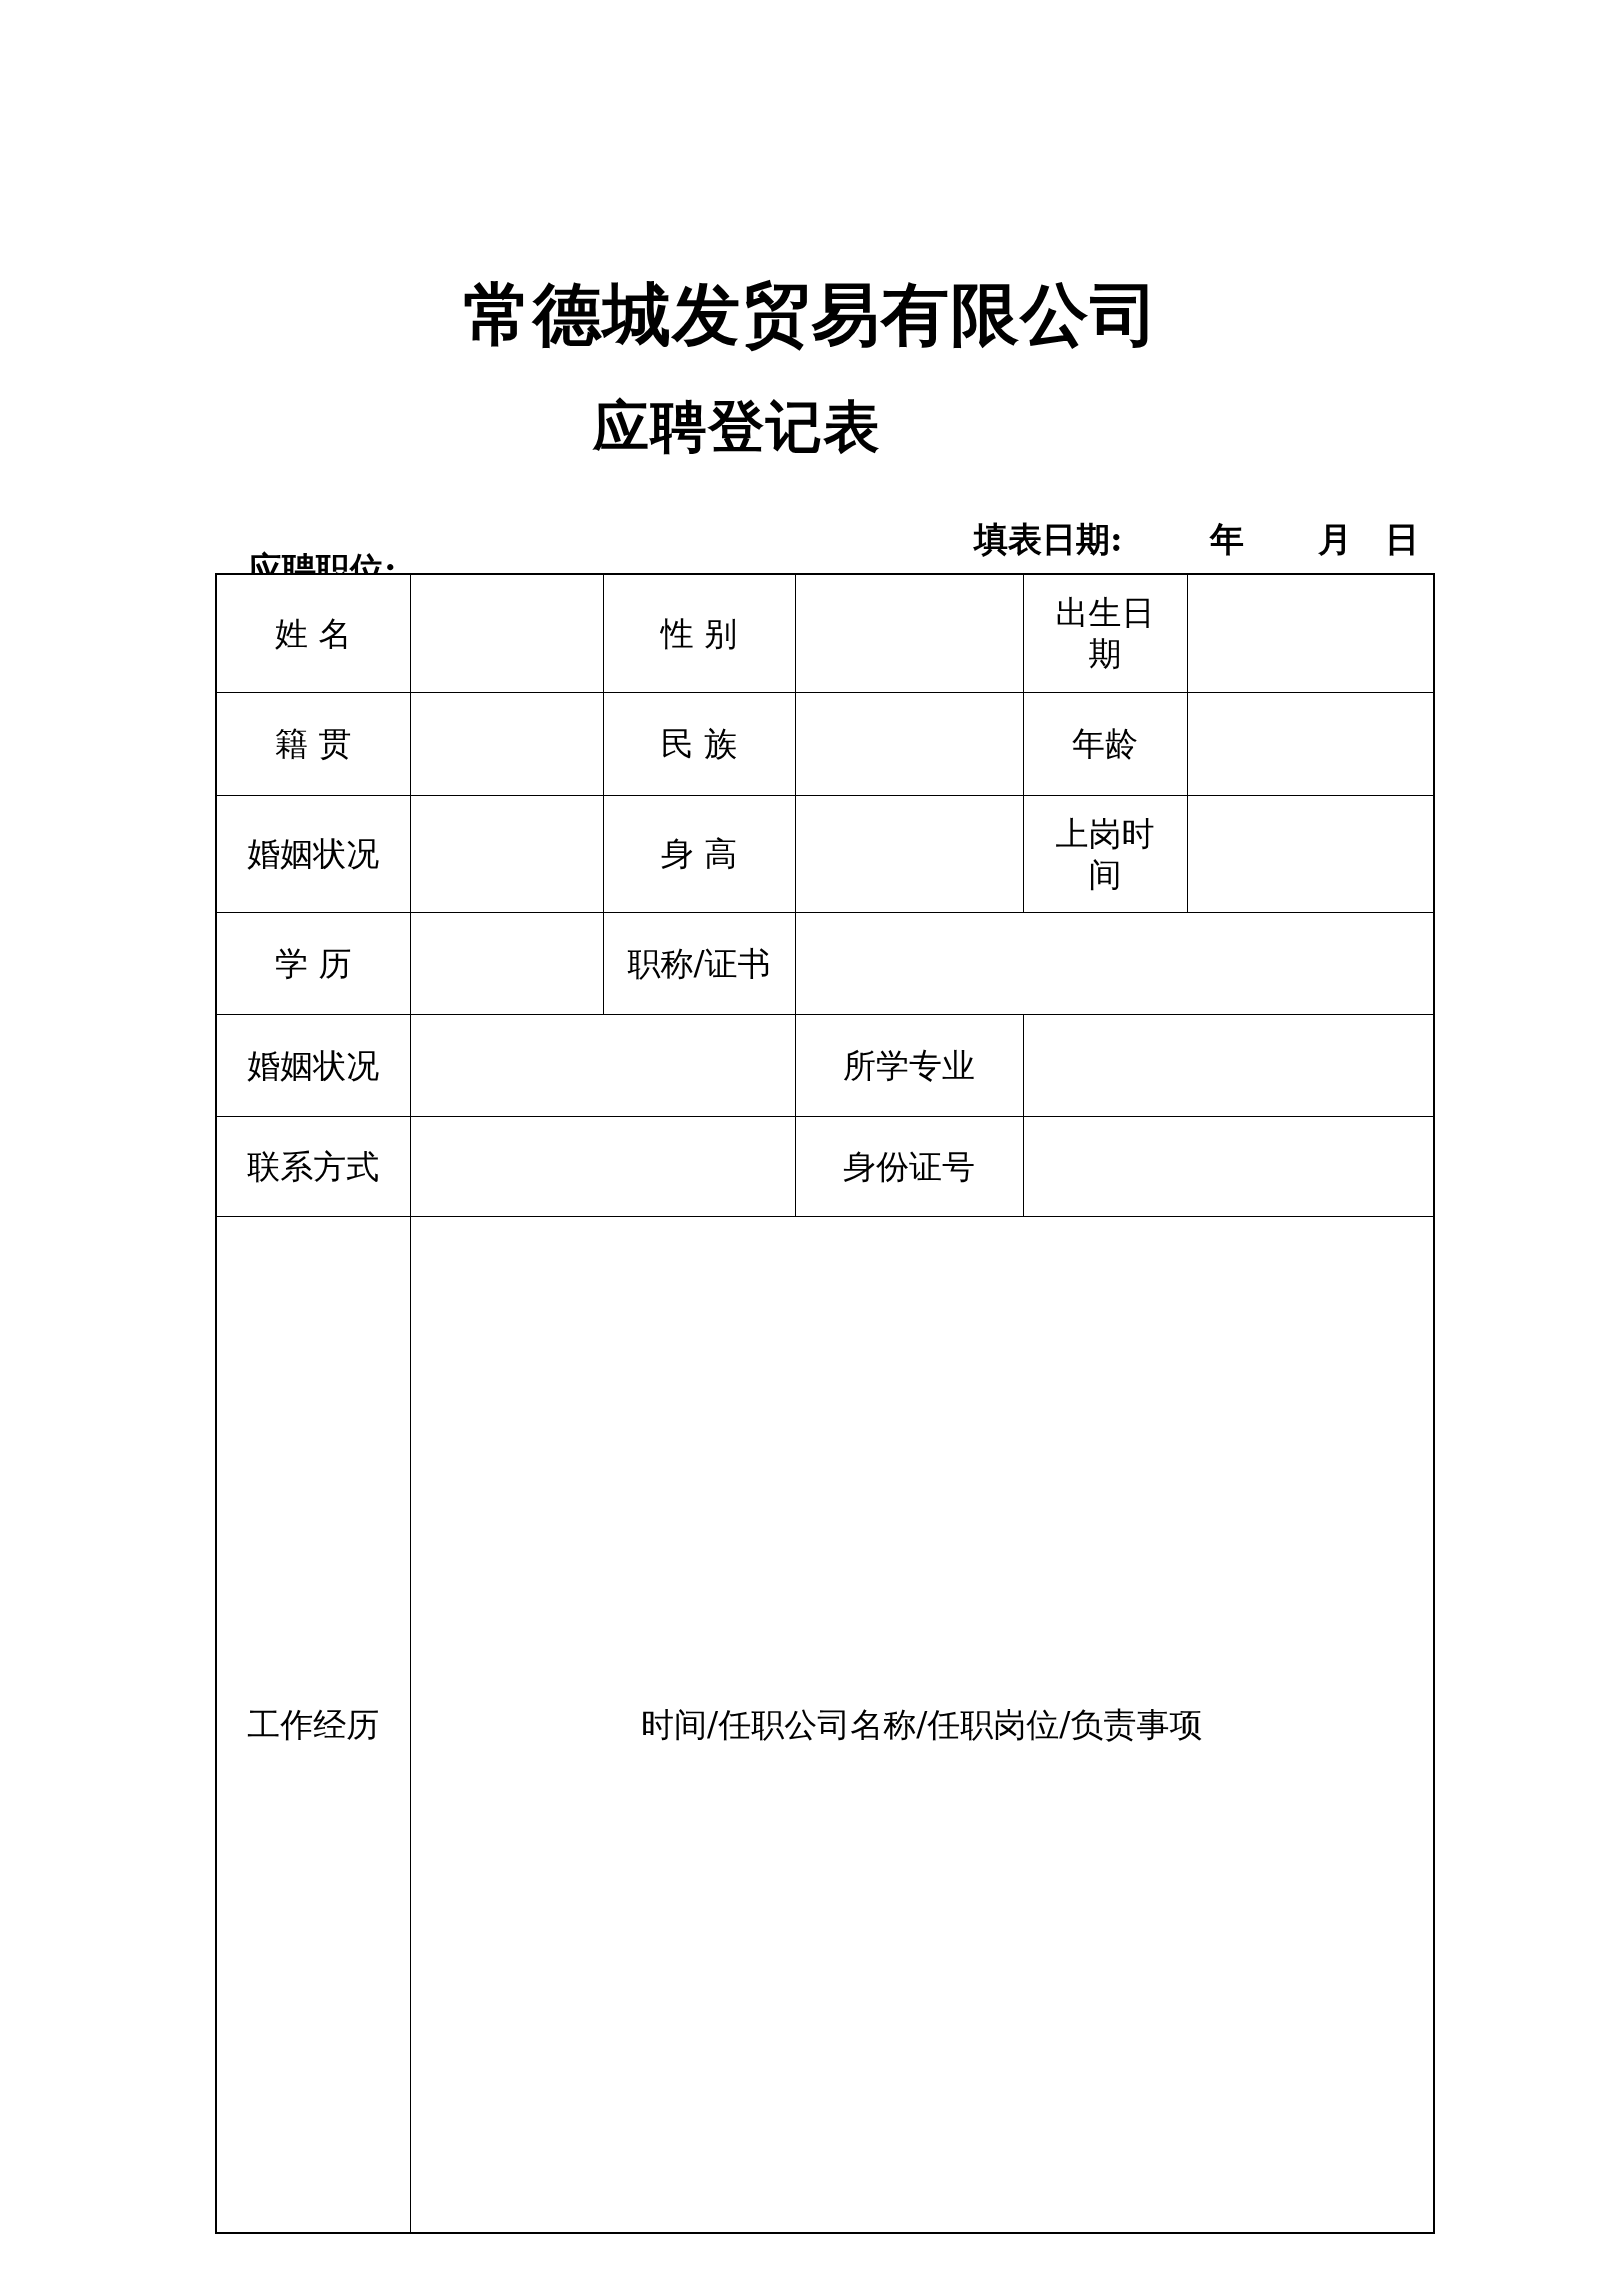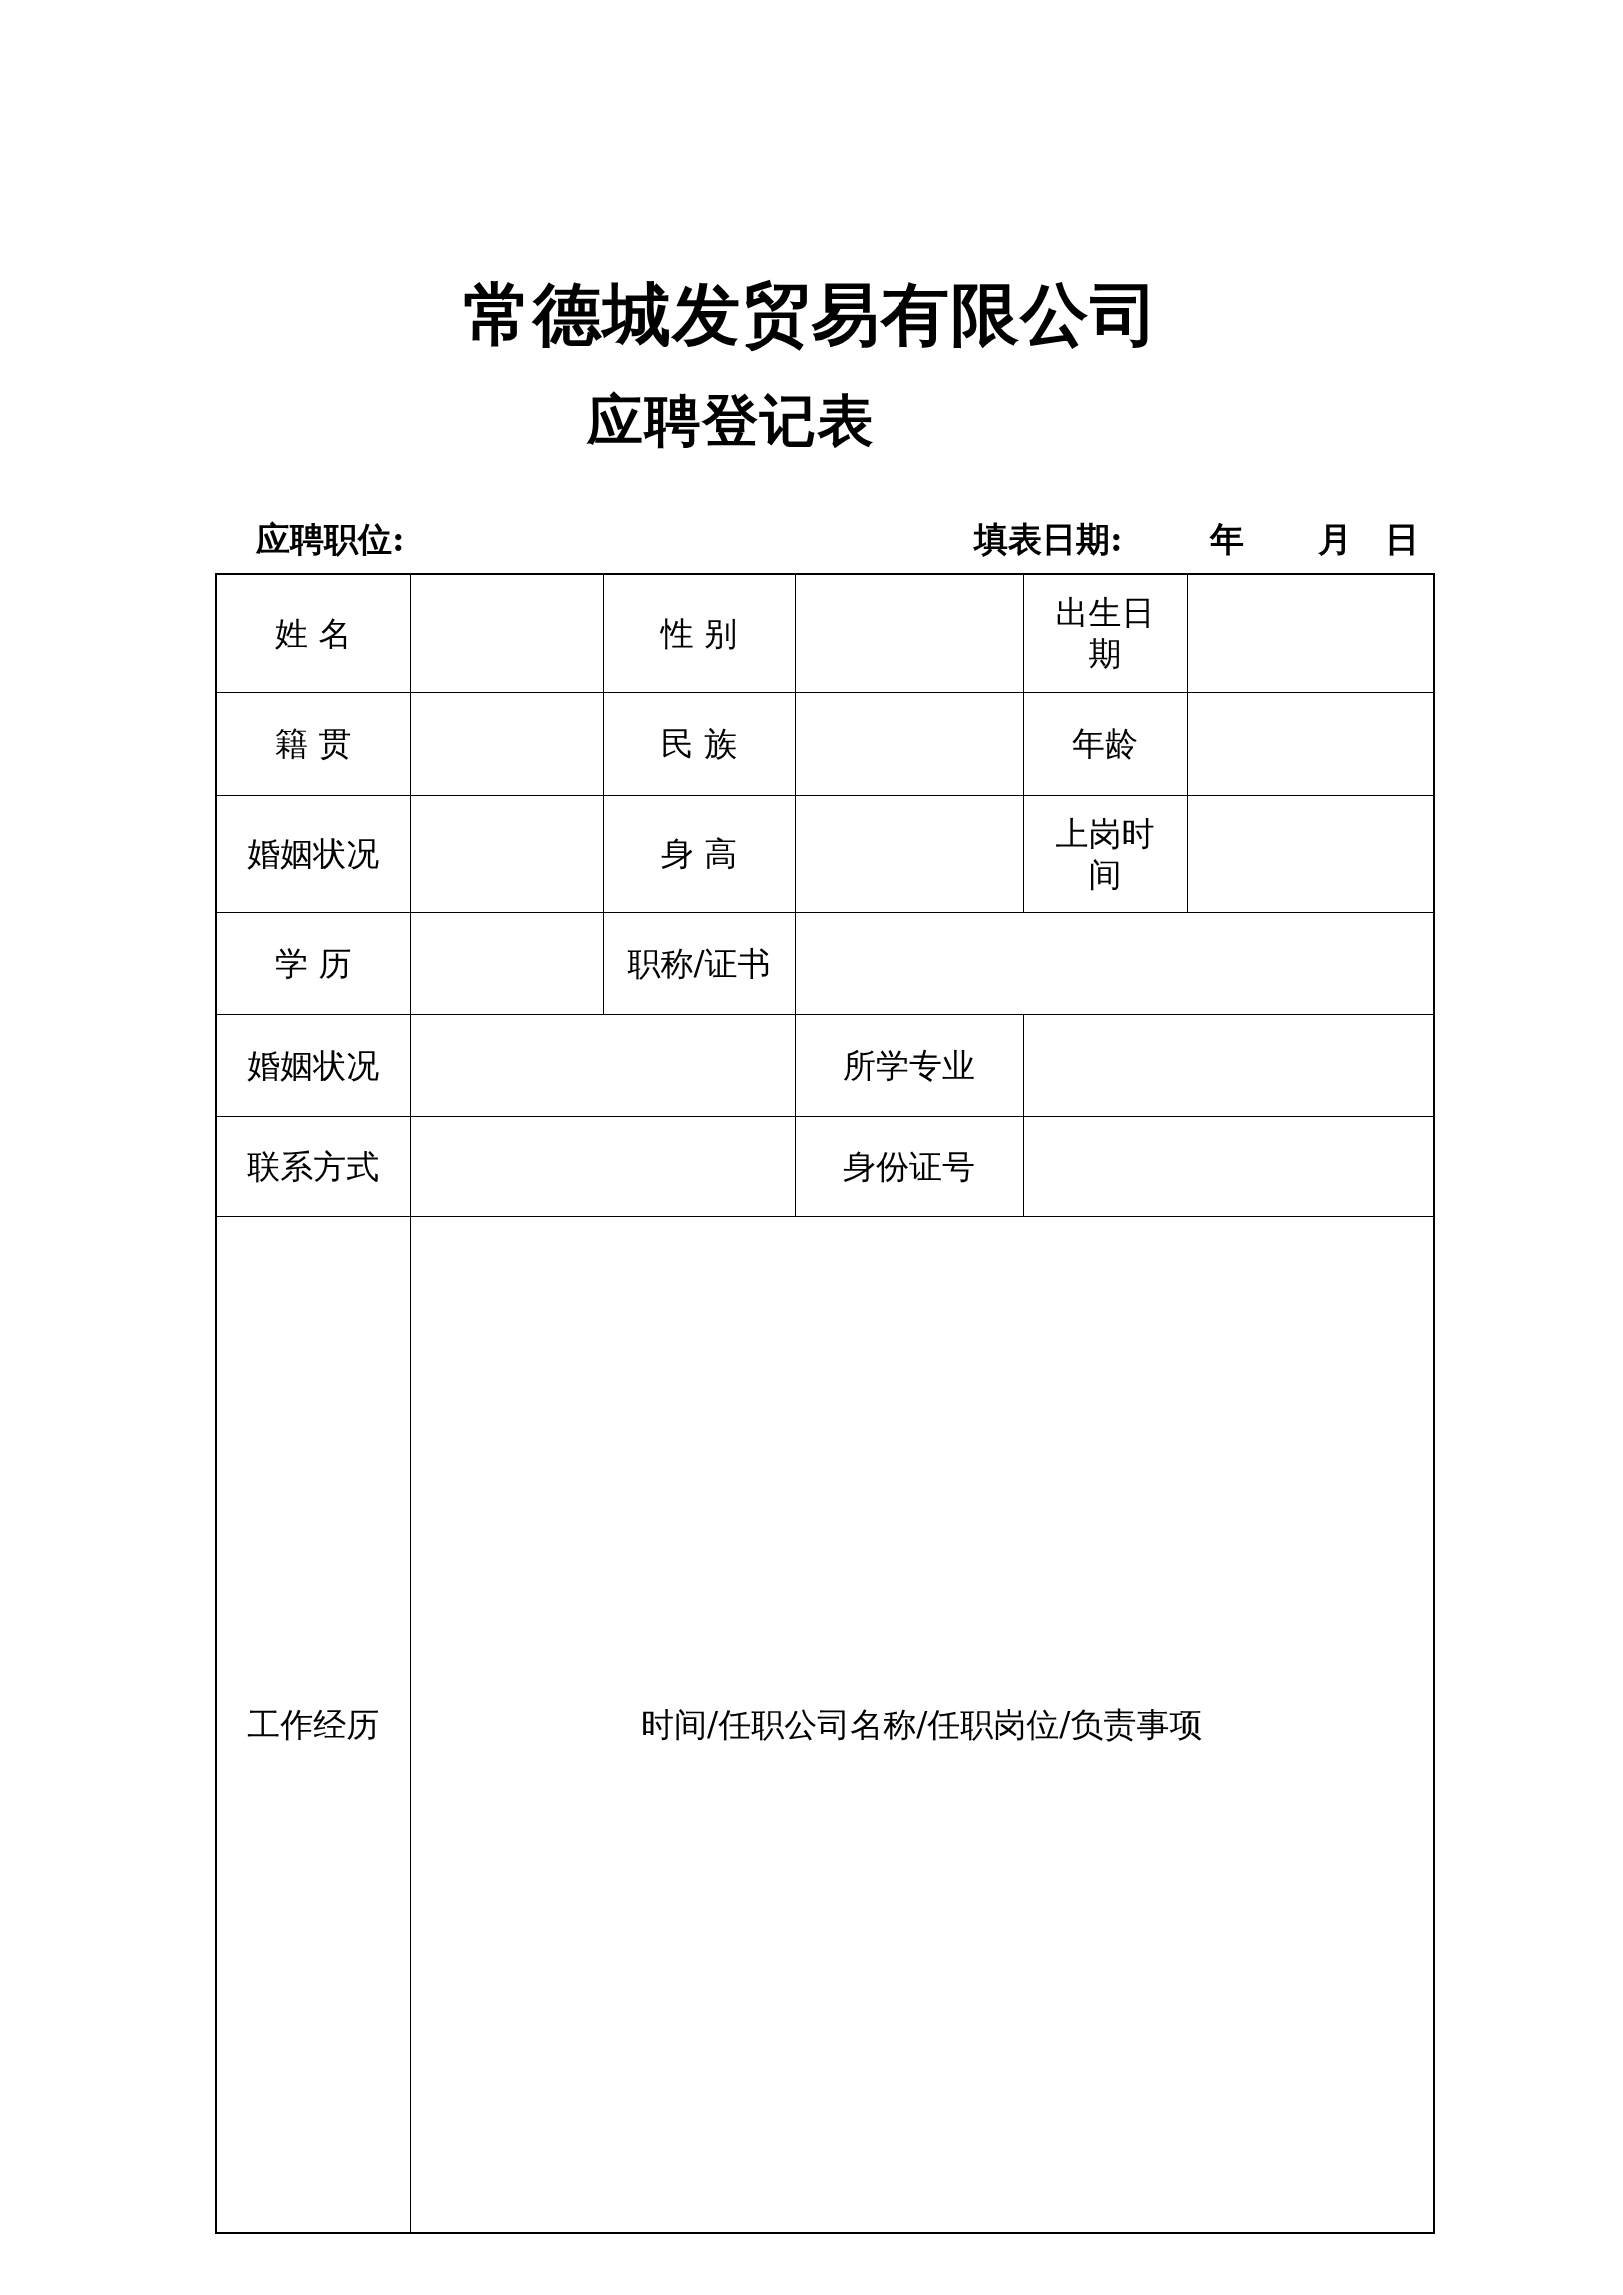--- a/index.html
+++ b/index.html
@@ -35,36 +35,36 @@
   .form-title {
     position: absolute;
     top: 388px;
     left: 0;
     width: 1448px;
     text-align: center;
     font-size: 56px;
     font-weight: bold;
     line-height: 1.15;
     letter-spacing: 1.6px;
-    margin: 0;
+    margin: 6px;
     padding-left: 7px;
   }
   .meta-row {
     position: absolute;
     top: 515px;
     left: 0;
     width: 1623px;
     height: 49px;
     font-size: 34px;
     font-weight: bold;
     line-height: 49px;
     white-space: nowrap;
   }
   .meta-row span { position: absolute; }
-  .pos-label   { left: 256px; }
+  .pos-label   { left: 248px; margin-top: 30px; }
   .pos-value   { left: 409px; min-width: 164px; display: inline-block; }
   .date-label  { left: 974px; }
   .year-label  { left: 1210px; }
   .month-label { left: 1318px; }
   .day-label   { left: 1385px; }
 
   table.form-table {
     position: absolute;
     left: 215px;
     top: 573px;

